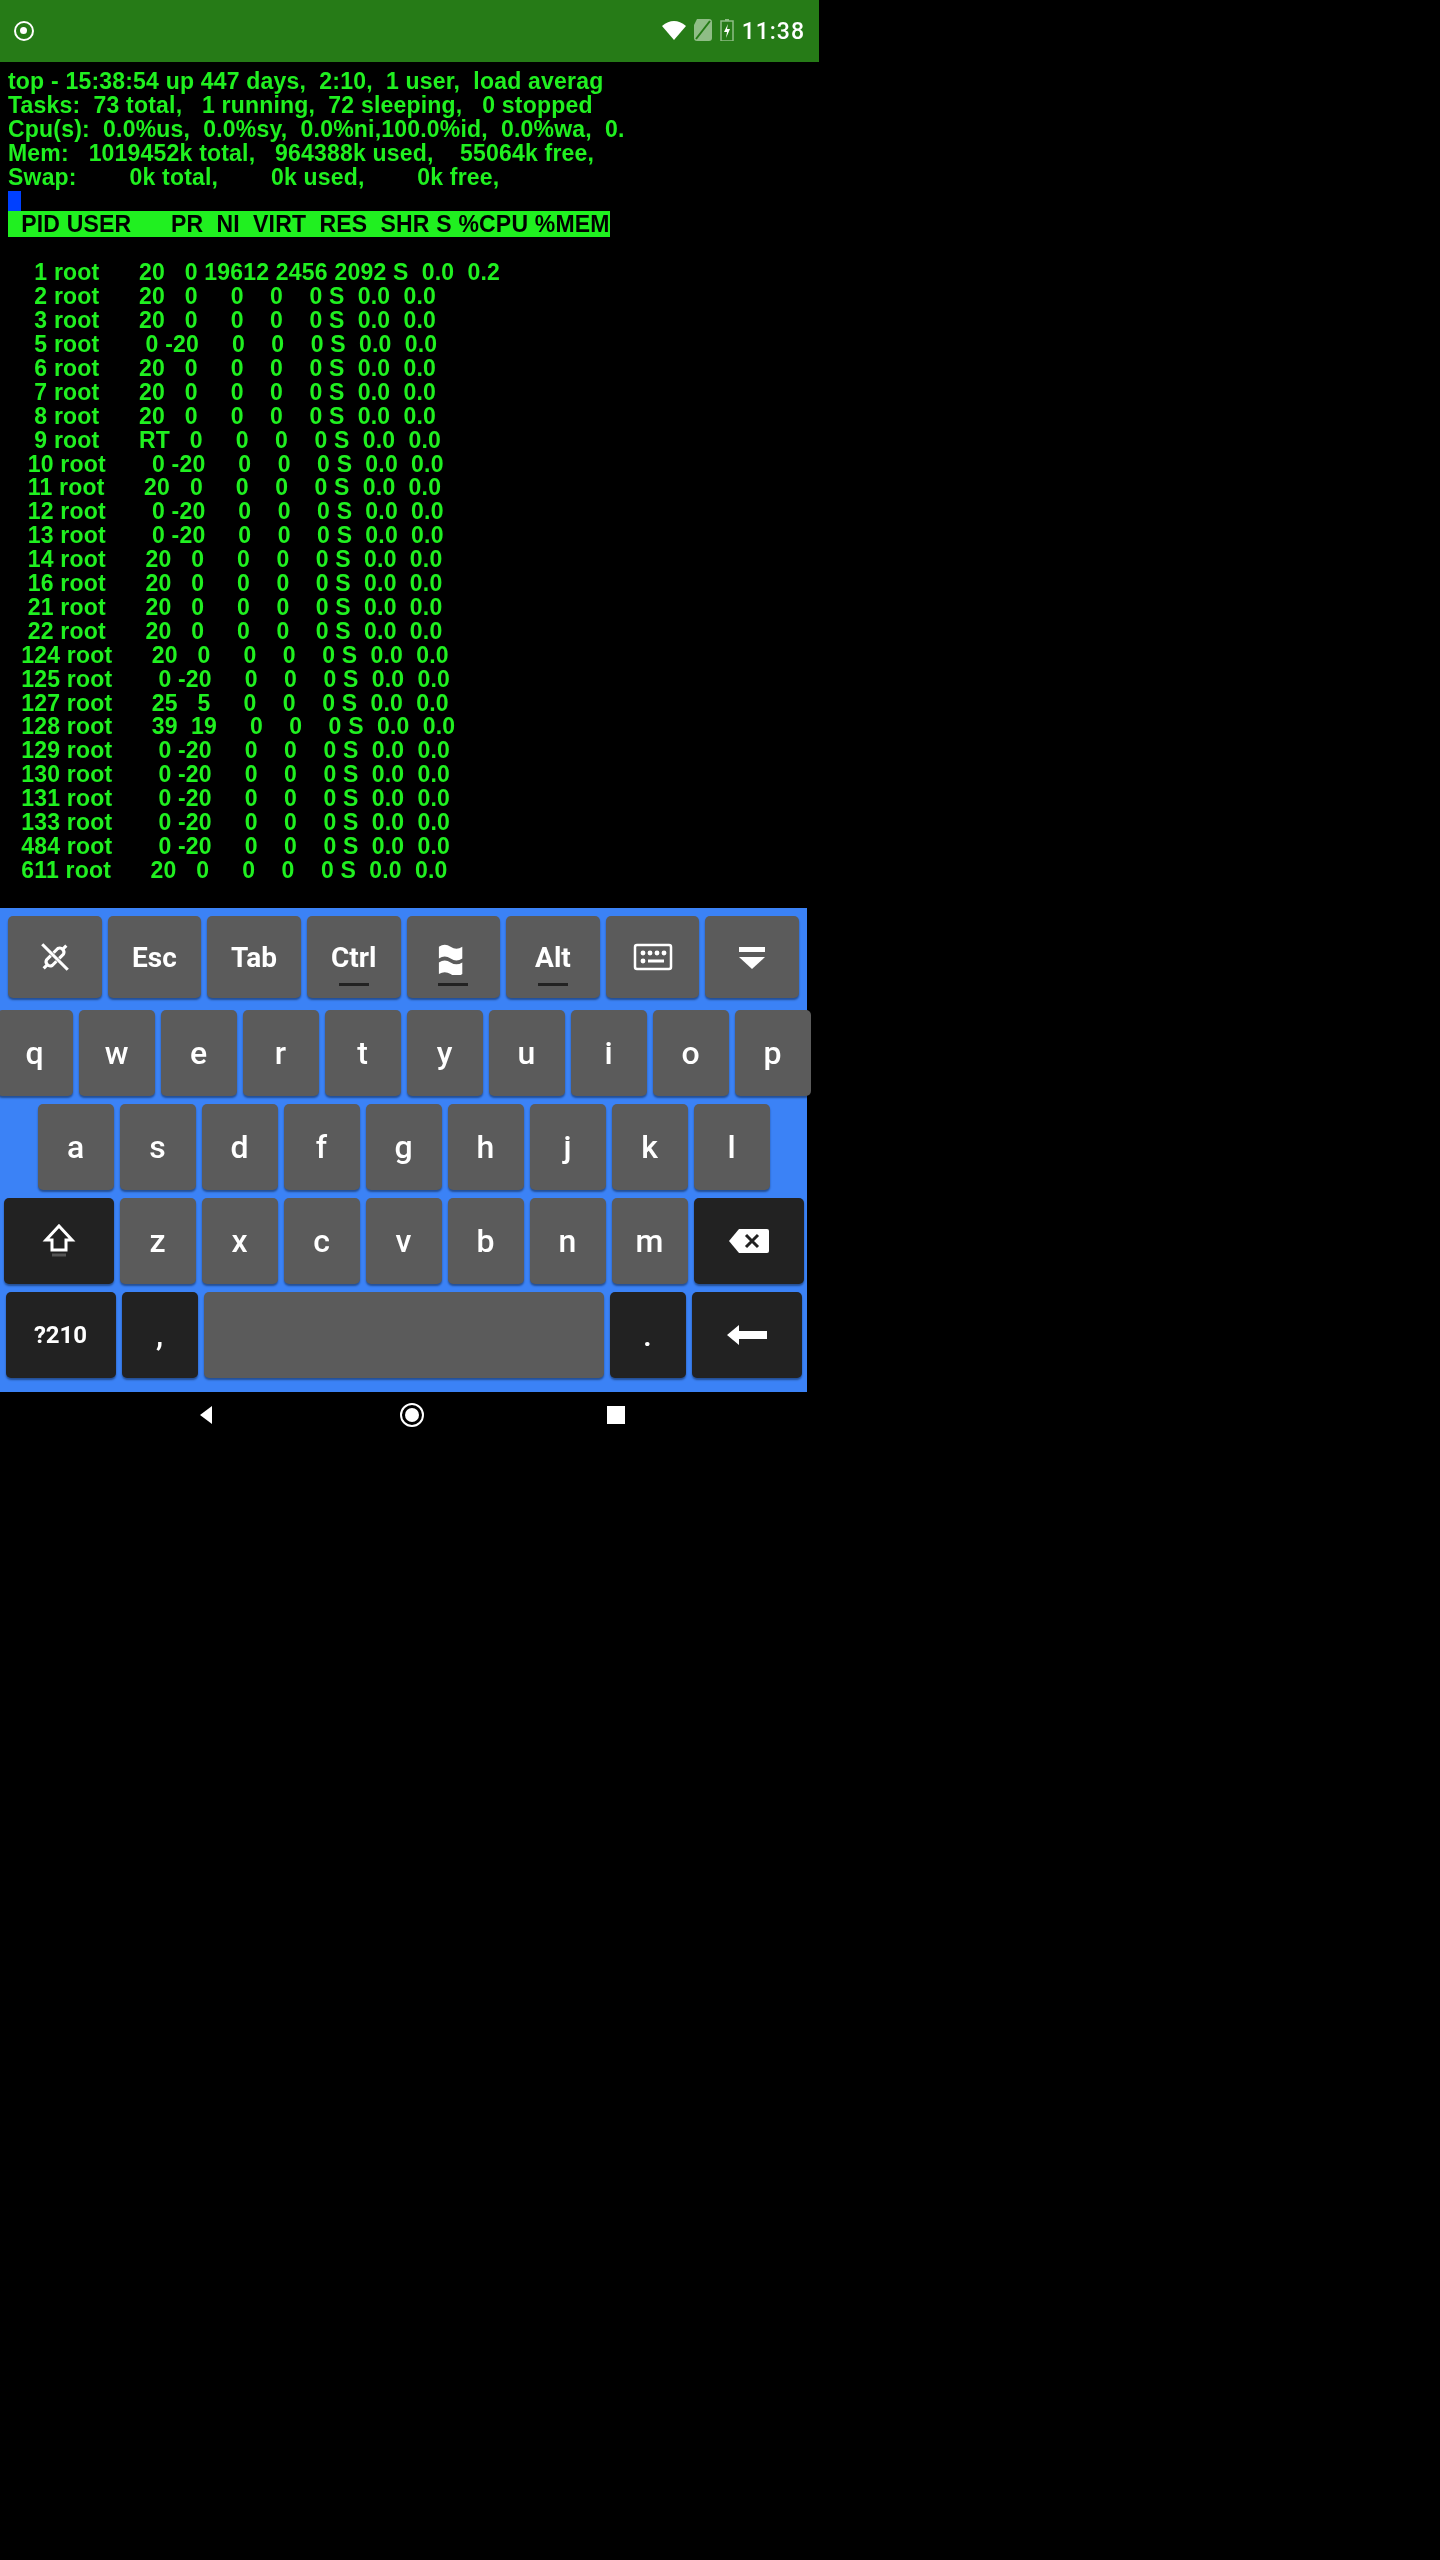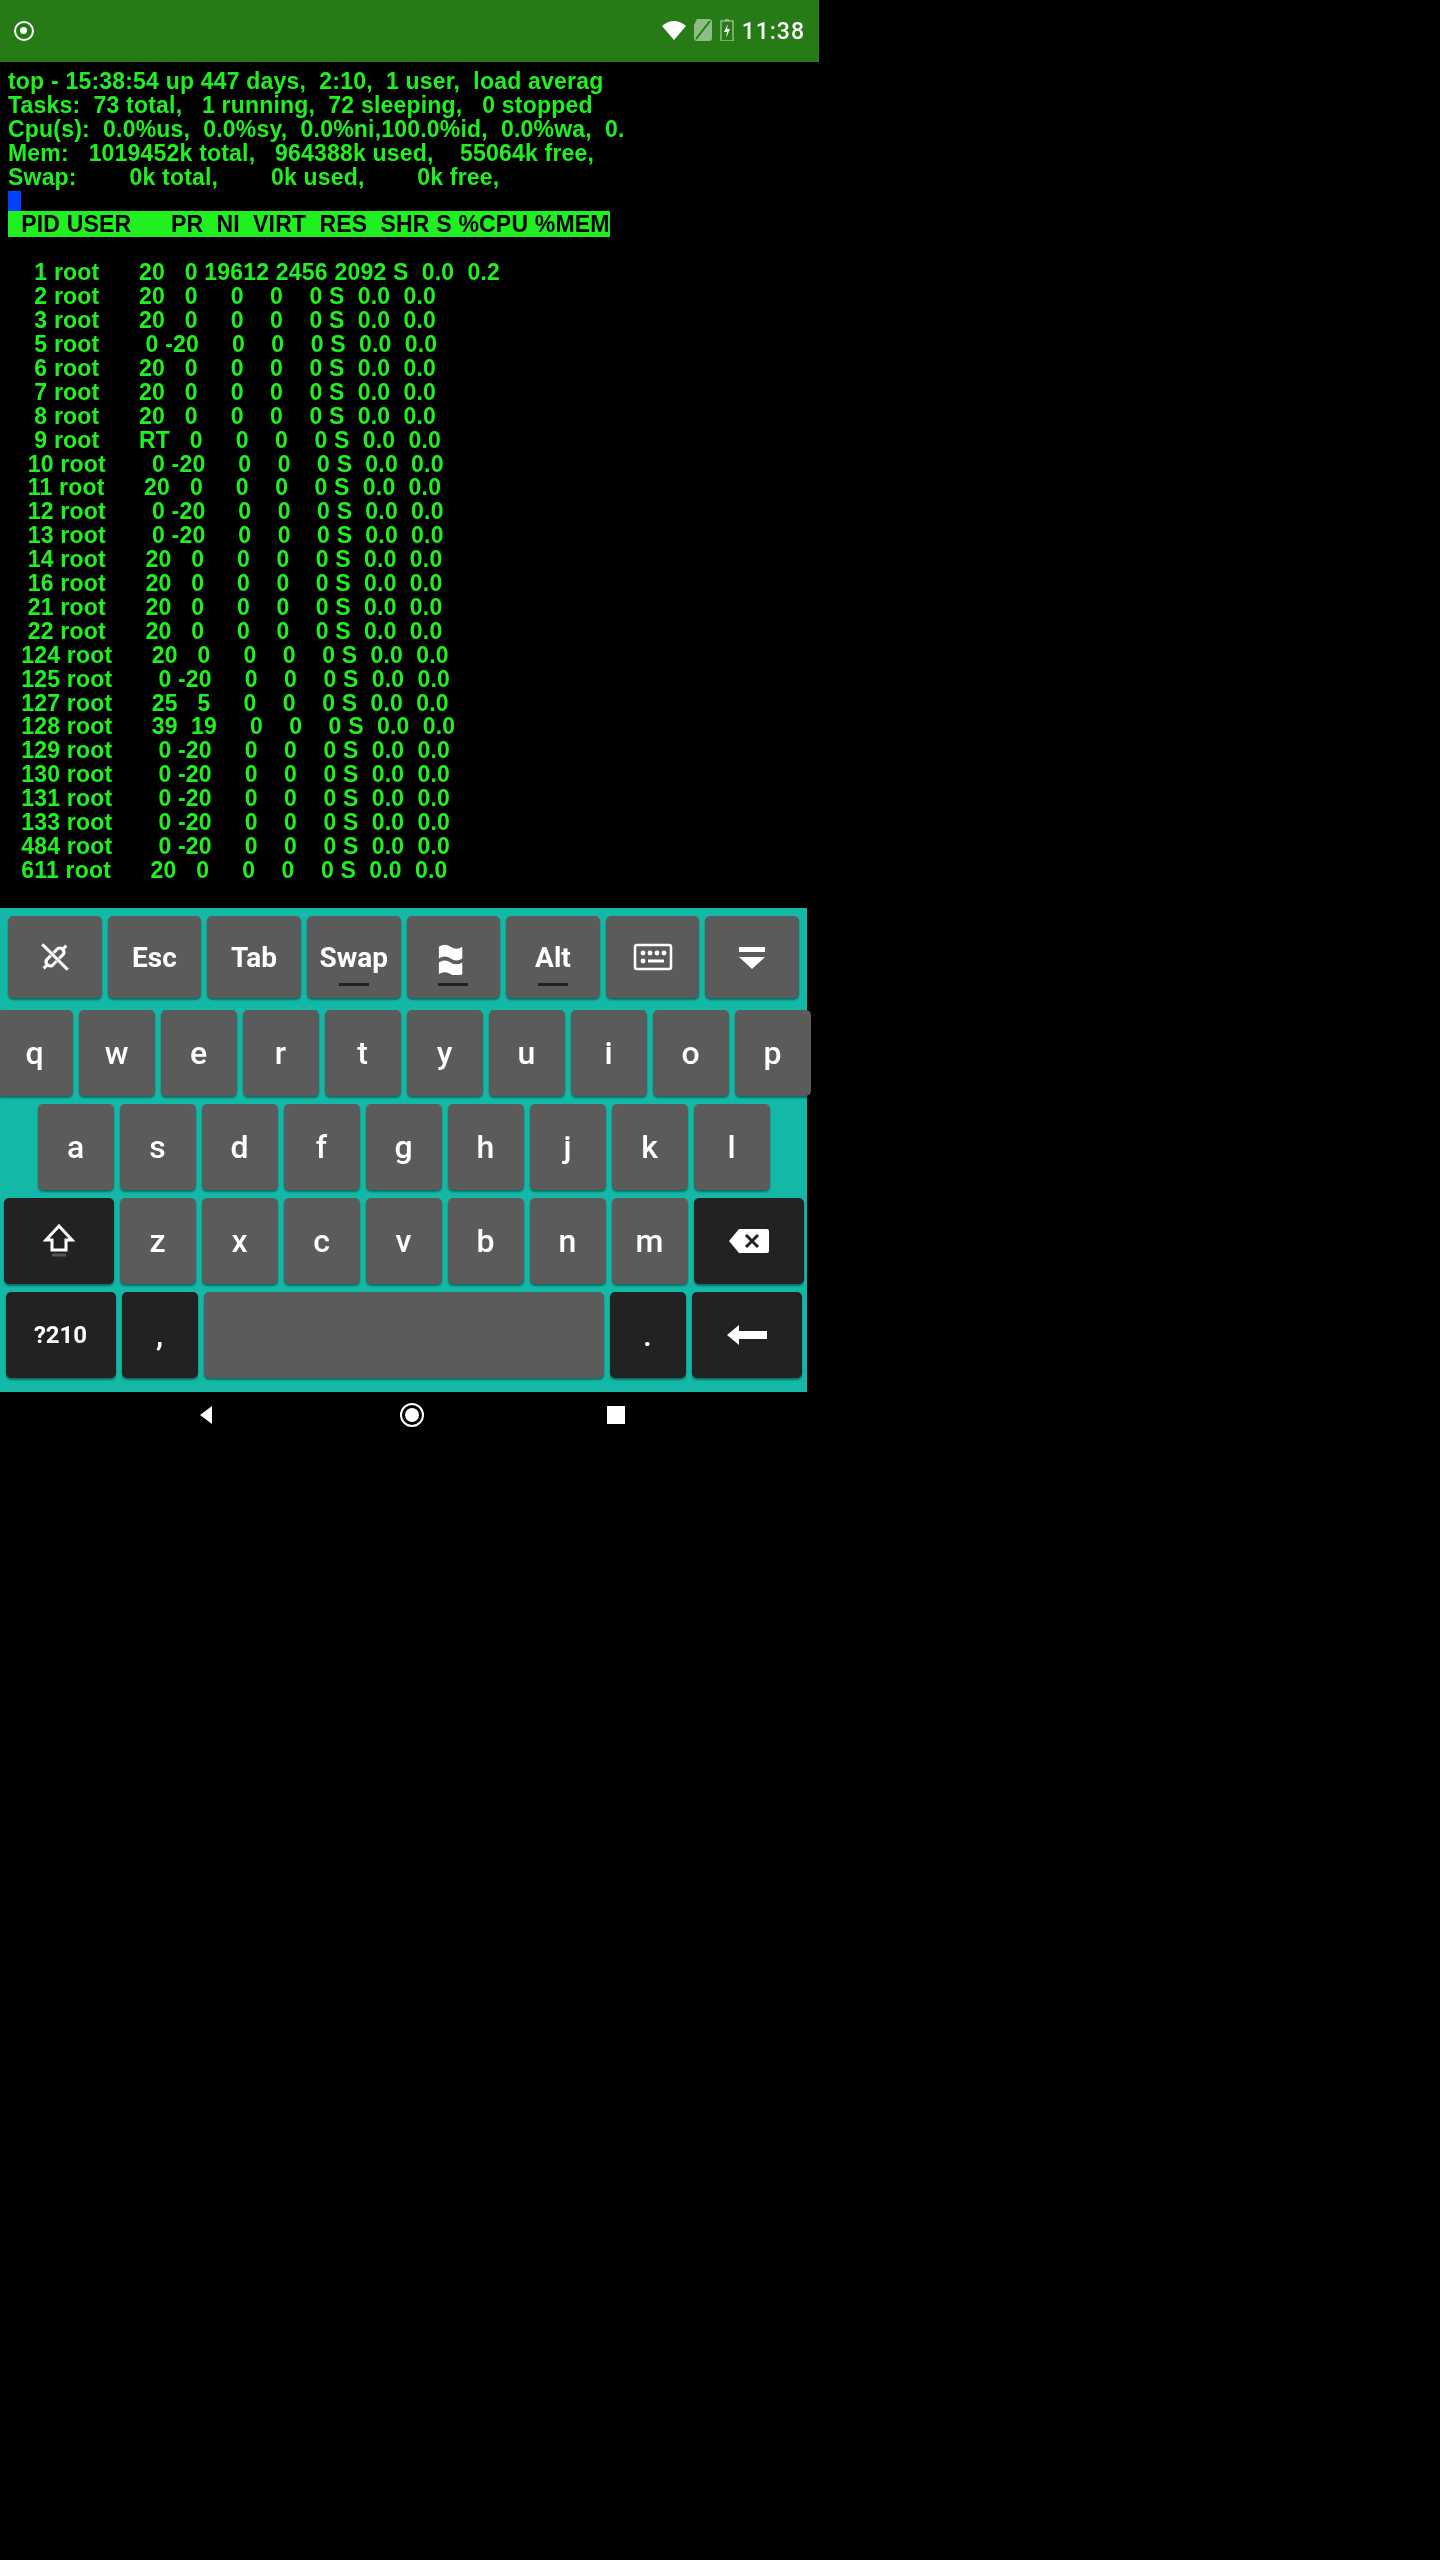--- a/index.html
+++ b/index.html
@@ -70,21 +70,21 @@
   }
   .inverse {
     background: #20f020;
     color: #000;
   }
 
   .keyboard-area {
     position: absolute;
     bottom: 48px;
     left: 0; right: 12px;
-    background: #14b8a6;
+    background: #3b82f6;
     padding: 8px 4px 10px 4px;
   }
   .toolbar-row {
     display: flex;
     gap: 6px;
     padding: 0 4px 8px 4px;
   }
   .tool-key {
     flex: 1;
     height: 82px;
@@ -221,21 +221,21 @@
           <line x1="3" y1="3" x2="21" y2="21"></line>
         </svg>
     </div>
     <div class="tool-key">
         <span>Esc</span>
       </div>
     <div class="tool-key">
         <span>Tab</span>
       </div>
     <div class="tool-key">
-        <span class="underline">Swap</span>
+        <span class="underline">Ctrl</span>
       </div>
     <div class="tool-key">
       <svg width="36" height="36" viewBox="0 0 24 24" fill="#fff">
           <path d="M3 5 Q6 3 9 5 Q12 7 15 5 L15 11 Q12 13 9 11 Q6 9 3 11 Z M3 13 Q6 11 9 13 Q12 15 15 13 L15 19 Q12 21 9 19 Q6 17 3 19 Z" transform="scale(1.3) translate(-1,-1)"></path>
         </svg>
       <span style="position:absolute;bottom:12px;left:50%;transform:translateX(-50%);width:30px;height:3px;background:#222;"></span>
     </div>
     <div class="tool-key">
         <span class="underline">Alt</span>
       </div>

